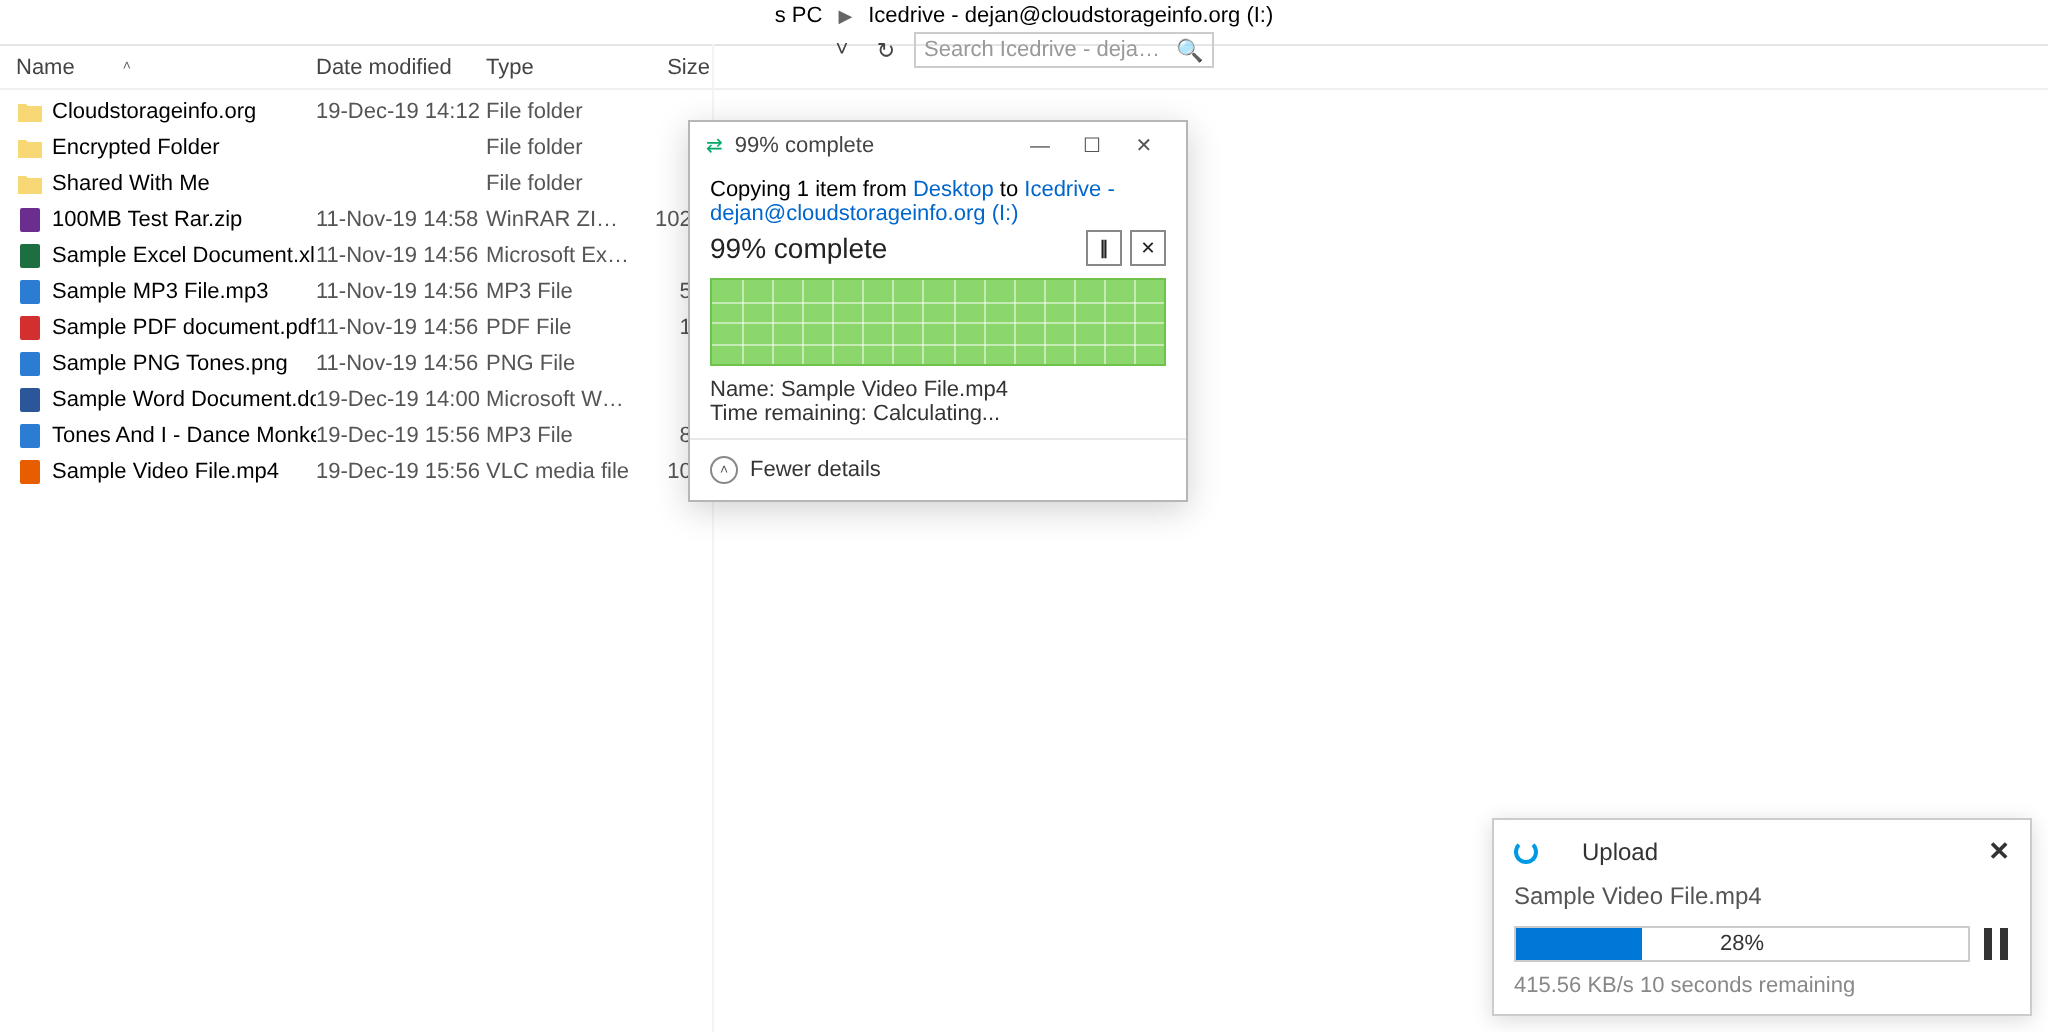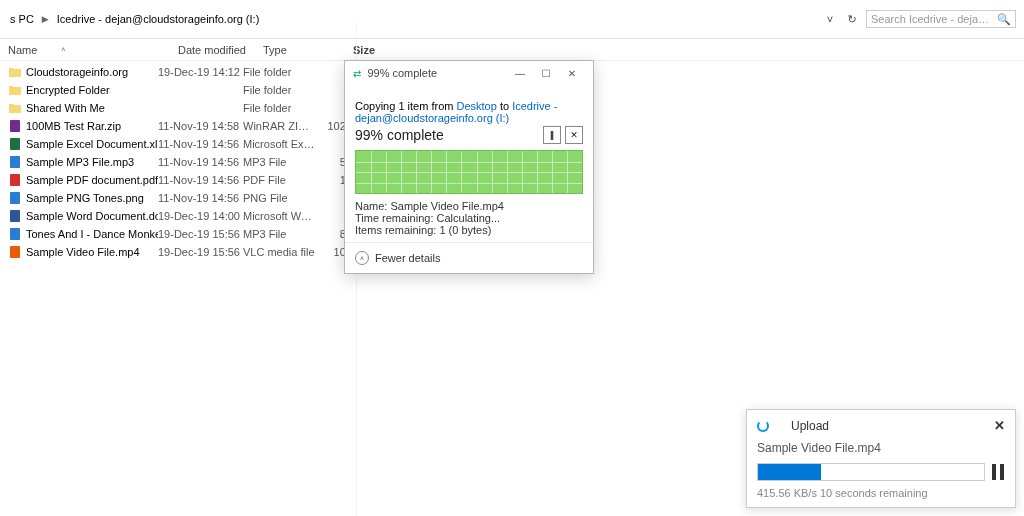--- a/index.html
+++ b/index.html
@@ -1,46 +1,46 @@
 <!DOCTYPE html>
 <html><head>
   <meta charset="utf-8">
   <style>
     * { margin:0; padding:0; box-sizing:border-box; font-family: "Segoe UI", Arial, sans-serif; }
     body { width:1024px; height:516px; background:#fff; overflow:hidden; position:relative; font-size:11px; color:#000; }
-    .addressbar { height:39px; border-bottom:1px solid #e5e5e5; display:flex; align-items:center; padding:0 4px; position:relative; }
+    .addressbar { height:23px; border-bottom:1px solid #e5e5e5; display:flex; align-items:center; padding:0 4px; position:relative;flex-direction:column; }
     .breadcrumb { flex:1; display:flex; align-items:center; gap:2px; color:#000; }
     .breadcrumb .seg { padding:2px 6px; }
     .breadcrumb .chev { color:#666; font-size:9px; }
     .addr-right { display:flex; align-items:center; gap:6px; }
     .addr-icon { width:16px; height:16px; display:flex; align-items:center; justify-content:center; color:#444; }
     .searchbox { width:150px; height:18px; border:1px solid #ccc; display:flex; align-items:center; padding:0 4px; color:#999; gap:4px; margin-right:4px; }
     .searchbox span.txt { flex:1; white-space:nowrap; overflow:hidden; text-overflow:ellipsis; }
     .columns-header { display:flex; height:22px; border-bottom:1px solid #f0f0f0; align-items:center; padding-left:8px; color:#444; }
-    .col-name { width:170px; display:flex; align-items:center; gap:12px; }
+    .col-name { width:150px; display:flex; align-items:center; gap:12px; }
     .col-date { width:85px; }
     .col-type { width:72px; }
-    .col-size { width:40px; text-align:right;font-weight:bold; }
+    .col-size { width:40px; text-align:right; }
     .sort-ind { font-size:7px; color:#666; margin-left:12px; }
     .filelist { padding-top:2px; }
     .row { display:flex; align-items:center; height:18px; padding-left:8px; }
     .fname { width:150px; display:flex; align-items:center; gap:4px; white-space:nowrap; overflow:hidden; }
     .fdate { width:85px; color:#555; }
     .ftype { width:72px; color:#555; white-space:nowrap; overflow:hidden; text-overflow:ellipsis; }
     .fsize { width:40px; text-align:right; color:#555; white-space:nowrap; overflow:hidden; }
     .icon { width:14px; height:14px; display:inline-flex; align-items:center; justify-content:center; flex-shrink:0; }
     .vdiv { border-left:1px solid #f4f4f4; height:500px; position:absolute; top:22px; }
     
     .dialog { position:absolute; left:344px; top:60px; width:250px; background:#fff; border:1px solid #b6b6b6; box-shadow:0 4px 16px rgba(0,0,0,0.18); }
     .dialog-title { height:24px; display:flex; align-items:center; padding:0 8px; color:#444; }
     .dialog-title .ticon { margin-right:6px; color:#0a6; font-size:10px; }
     .dialog-title .spacer { flex:1; }
     .winbtn { width:26px; height:20px; display:flex; align-items:center; justify-content:center; color:#555; font-size:10px; }
     .dialog-body { padding:4px 10px 6px 10px; }
-    .copy-line { font-size:11px; margin-bottom:2px;margin-top:11px; }
+    .copy-line { font-size:11px; margin-bottom:2px; }
     .copy-line .link { color:#0066cc; }
     .pct-line { font-size:14px; color:#222; display:flex; align-items:center; }
     .pct-line .spacer { flex:1; }
     .pct-line .ctrl { width:18px; height:18px; border:1px solid #888; margin-left:4px; display:flex; align-items:center; justify-content:center; font-size:9px; }
     .progress-block { height:44px; margin:6px 0; background:#8bd76b; border:1px solid #6ec24e; position:relative; }
     .progress-grid { position:absolute; inset:0; }
     .progress-grid .gv { position:absolute; top:0; bottom:0; border-left:1px solid rgba(255,255,255,0.5); }
     .progress-grid .gh { position:absolute; left:0; right:0; border-top:1px solid rgba(255,255,255,0.5); }
     .meta-line { font-size:11px; color:#333; }
     .fewer { border-top:1px solid #e8e8e8; padding:8px 10px; display:flex; align-items:center; gap:6px; color:#333; }
@@ -273,39 +273,39 @@
           <div class="gv" style="left: 80%;"></div>
           <div class="gv" style="left: 86.6667%;"></div>
           <div class="gv" style="left: 93.3333%;"></div>
           <div class="gh" style="top: 25%;"></div>
           <div class="gh" style="top: 50%;"></div>
           <div class="gh" style="top: 75%;"></div>
         </div>
     </div>
     <div class="meta-line"><span>Name:</span> <span>Sample Video File.mp4</span></div>
     <div class="meta-line"><span>Time remaining:</span> <span>Calculating...</span></div>
-    <div class="meta-line"><span>Items remaining:</span> <span>1 (0 bytes)</span></div>
   </div>
   <div class="fewer">
     <span class="chev-up">˄</span>
     <span>Fewer details</span>
   </div>
 </div>
 
 <div class="upload">
   <div class="upload-hdr">
     <span class="spin"></span>
     <span>Upload</span>
     <span class="spacer"></span>
     <span class="x">✕</span>
   </div>
   <div class="upload-file">Sample Video File.mp4</div>
   <div class="upload-barrow">
     <div class="upload-bar">
       <div class="fill" id="ufill" style="width: 28%;"></div>
+      <div class="pct">28%</div>
     </div>
     <span class="pauseicon">
       <svg width="14" height="16">
           <rect x="1" y="0" width="4" height="16" fill="#333"></rect>
           <rect x="9" y="0" width="4" height="16" fill="#333"></rect>
         </svg>
     </span>
   </div>
   <div class="upload-stat">415.56 KB/s   10 seconds remaining</div>
 </div>

